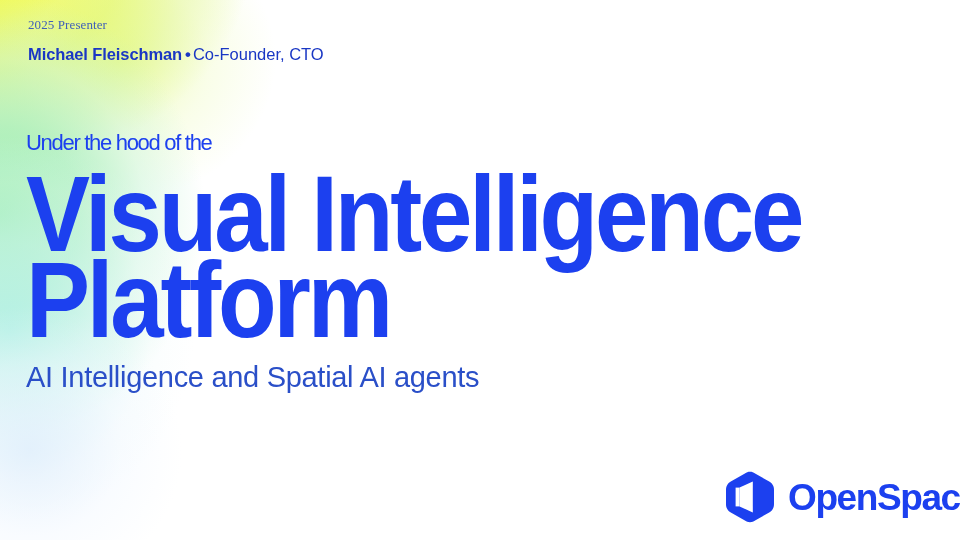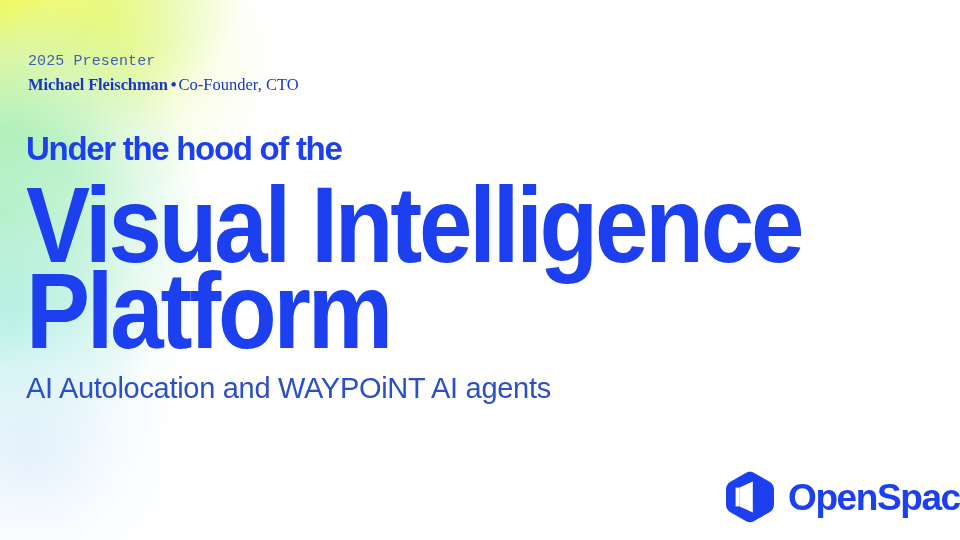--- a/index.html
+++ b/index.html
@@ -53,32 +53,31 @@
         rgba(255,255,255,0) 80%);
   }
 
   
   #presenter-block {
     position: absolute;
     left: 28px;
     top: 17px;
   }
   #presenter-eyebrow {
-    font-family: Liberation Mono, monospace;
-    font-size: 15px;
+    font-family: Liberation Serif, serif;
+    font-size: 13px;
     font-weight: 400;
     color: #3f5fb8;
     letter-spacing: 0.1px;
     line-height: 1.2;
     white-space: nowrap;
-    margin-top: 36px;
   }
   #presenter-line {
-    margin-top: 4px;
-    font-family: Liberation Serif, serif;
+    margin-top: 12px;
+    font-family: Liberation Sans, sans-serif;
     font-size: 16.5px;
     color: #1a37c4;
     line-height: 1.2;
     white-space: nowrap;
   }
   #presenter-name {
     font-weight: bold;
     letter-spacing: -0.1px;
   }
   #presenter-bullet {
@@ -89,22 +88,22 @@
   #presenter-role { font-weight: 400; }
 
   
   #title-block {
     position: absolute;
     left: 26px;
     top: 132px;
   }
   #kicker {
     font-family: "Liberation Sans", sans-serif;
-    font-size: 33px;
-    font-weight: bold;
+    font-size: 22px;
+    font-weight: normal;
     color: #1c40ef;
     letter-spacing: -1.3px;
     line-height: 1.0;
     white-space: nowrap;
   }
   .bigline {
     font-family: "Liberation Sans", sans-serif;
     font-weight: bold;
     color: #1c40ef;
     font-size: 96px;
@@ -189,21 +188,21 @@
     <div id="presenter-eyebrow">2025 Presenter</div>
     <div id="presenter-line">
       <span id="presenter-name">Michael Fleischman</span><span id="presenter-bullet">•</span><span id="presenter-role">Co-Founder, CTO</span>
     </div>
   </div>
 
   <div id="title-block">
     <div id="kicker">Under the hood of the</div>
     <div class="bigline" id="headline-line1">Visual Intelligence</div>
     <div class="bigline" id="headline-line2">Platform</div>
-    <div id="subtitle">AI Autolocation and WAYPOiNT AI agents</div>
+    <div id="subtitle">AI Intelligence and Spatial AI agents</div>
   </div>
 
 
   <div id="openspace-logo">
     <svg id="openspace-mark" viewBox="0 0 56 56">
       <path d="M28 2.8 C30.1 2.8 31.4 3.4 33.1 4.4 L47.2 12.6 C48.9 13.6 49.9 14.5 50.9 16.3 C51.9 18.1 52 19.3 52 21.3 L52 34.7 C52 36.7 51.9 37.9 50.9 39.7 C49.9 41.5 48.9 42.4 47.2 43.4 L33.1 51.6 C31.4 52.6 30.1 53.2 28 53.2 C25.9 53.2 24.6 52.6 22.9 51.6 L8.8 43.4 C7.1 42.4 6.1 41.5 5.1 39.7 C4.1 37.9 4 36.7 4 34.7 L4 21.3 C4 19.3 4.1 18.1 5.1 16.3 C6.1 14.5 7.1 13.6 8.8 12.6 L22.9 4.4 C24.6 3.4 25.9 2.8 28 2.8 Z" fill="#1c40ef"></path>
       <path d="M30.8 12.4 L30.8 43.6 L17.6 37.4 L17.6 18.6 Z" fill="#ffffff"></path>
       <rect x="13.6" y="18.6" width="4.0" height="18.8" fill="#ffffff"></rect>
     </svg>
     <div id="openspace-wordmark">OpenSpace</div>

